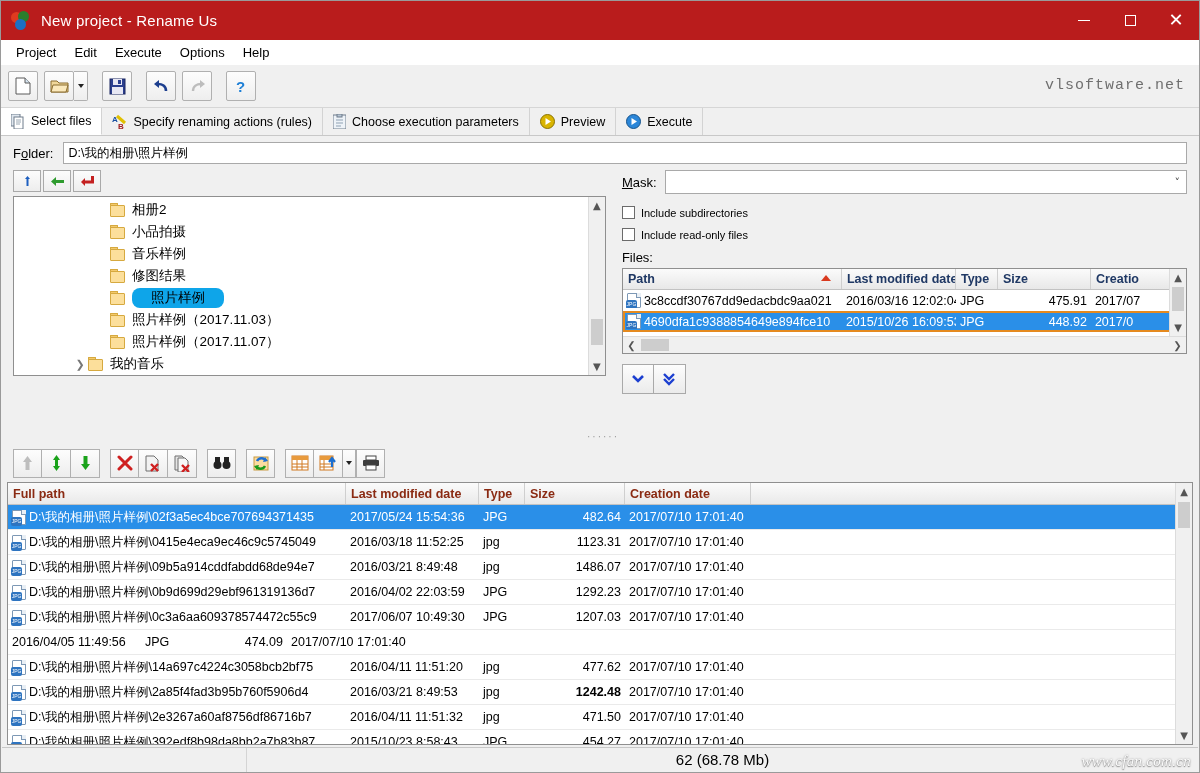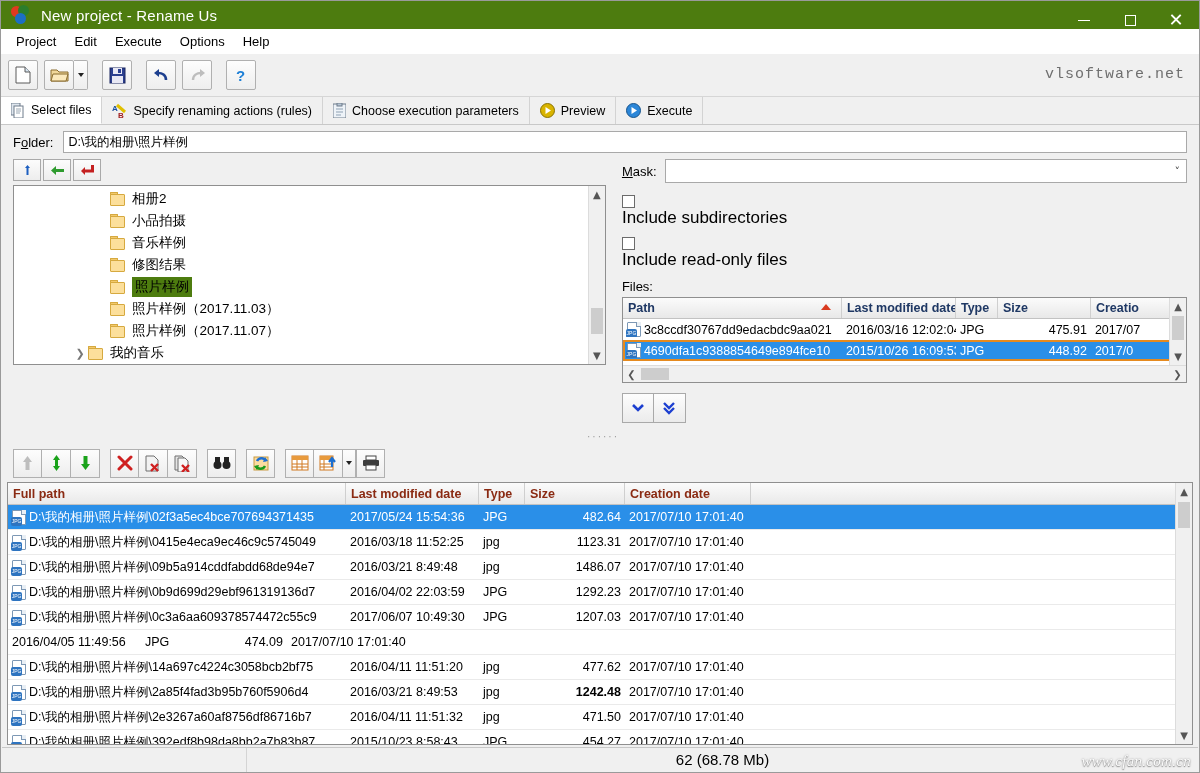--- a/index.html
+++ b/index.html
@@ -13,22 +13,22 @@
   #app {
     position: relative;
     width: 1200px; height: 773px;
     border: 1px solid #9a9a9a;
     background: #f0f0f0;
     overflow: hidden;
   }
 
   
   .titlebar {
-    height: 28px;
-    background: #4d7c0f;
+    height: 39px;
+    background: #b91c1c;
     display: flex;
     align-items: center;
     position: relative;
   }
   .app-icon {
     width: 20px; height: 20px;
     margin-left: 10px; margin-right: 10px;
     position: relative;
   }
   .app-icon .c1, .app-icon .c2, .app-icon .c3 {
@@ -172,21 +172,21 @@
   }
   .tnode .foldericon .tabp {
     position: absolute; left: 0; top: 0; width: 8px; height: 3px;
     background: #f3c96b; border: 1px solid #d6a93f; border-bottom: none; border-radius: 1px 1px 0 0;
   }
   .tnode .foldericon .body {
     position: absolute; left: 0; top: 2px; width: 15px; height: 12px;
     background: #fcdf9b; border: 1px solid #d6a93f; border-radius: 1px;
   }
   .tnode .lbl { white-space: nowrap; }
-  .tnode.sel .lbl { background: #4d7c0f; padding: 1px 3px; }
+  .tnode.sel .lbl { background: #0ea5e9; padding: 1px 19px; border-radius: 8px; }
 
   .vscroll {
     position: absolute; right: 0; top: 0; bottom: 0; width: 17px;
     background: #f0f0f0; border-left: 1px solid #dcdcdc;
   }
   .vscroll .arr {
     height: 17px; display: flex; align-items: center; justify-content: center;
     color: #555; font-size: 10px; font-family: "DejaVu Sans", sans-serif;
   }
   .vscroll .arr.bot { position: absolute; bottom: 0; left: 0; right: 0; }
@@ -196,21 +196,21 @@
   }
 
   
   .maskrow { display: flex; align-items: center; margin-bottom: 12px; }
   .maskrow label { font-size: 13px; margin-right: 8px; }
   .combo {
     flex: 1; height: 24px; border: 1px solid #a9a9a9; background: #fff;
     display: flex; align-items: center; justify-content: flex-end;
     padding-right: 6px;
   }
-  .chk-row { display: flex; align-items: flex-start; margin-bottom: 9px; font-size: 17px; flex-direction: column; }
+  .chk-row { display: flex; align-items: flex-end; margin-bottom: 9px; font-size: 11px; }
   .chkbox {
     width: 13px; height: 13px; border: 1px solid #6b6b6b; background: #fff;
     margin-right: 6px; flex: none;
   }
   .fileslabel { font-size: 13px; margin-bottom: 3px; }
 
   .grid {
     border: 1px solid #8f8f8f;
     background: #fff;
     position: relative;

